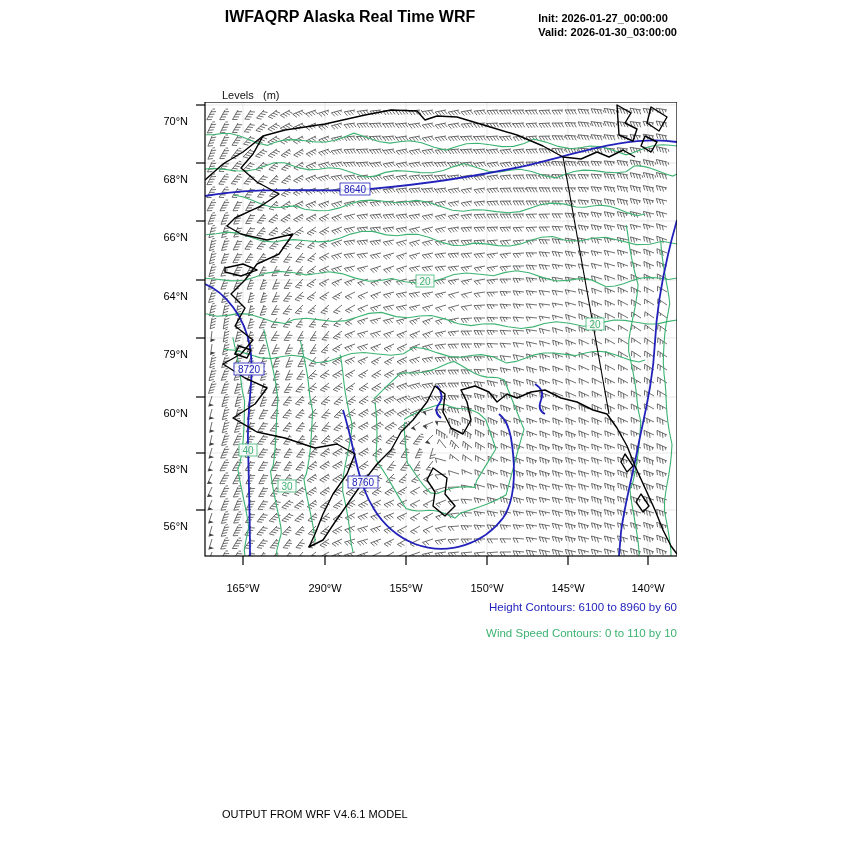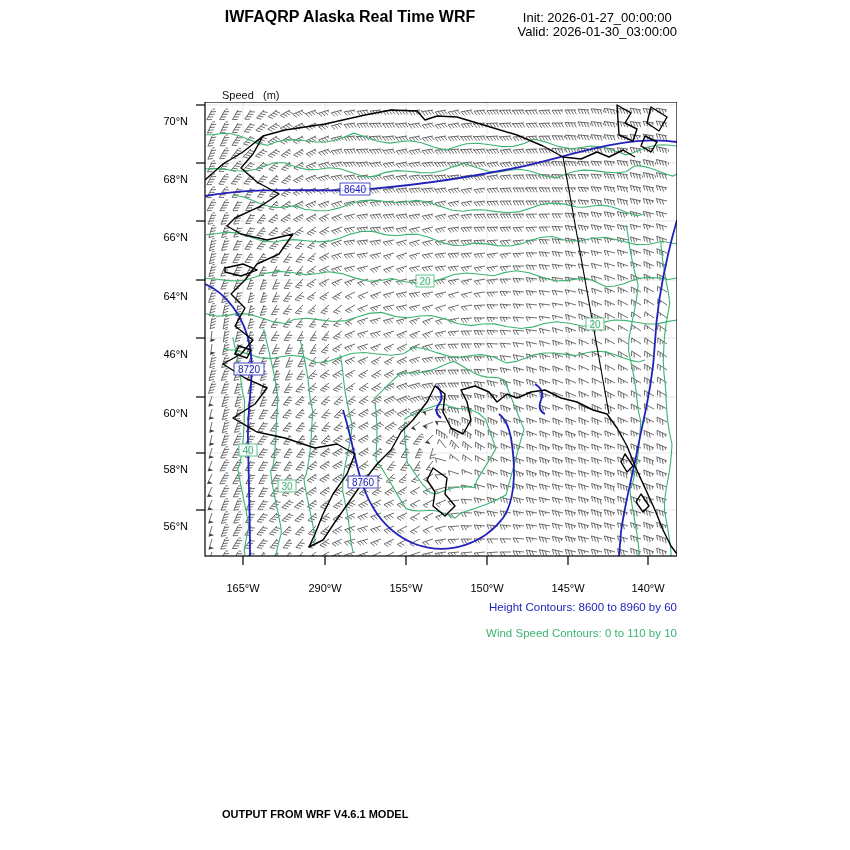--- a/index.html
+++ b/index.html
@@ -1,44 +1,44 @@
 <!DOCTYPE html>
 <html><head>
 <meta charset="utf-8">
 <style>
   html,body{margin:0;padding:0;background:#ffffff;}
   .page{position:relative;width:850px;height:850px;background:#ffffff;overflow:hidden;
         font-family:"Liberation Sans", sans-serif;color:#000;}
   .title{position:absolute;left:350px;top:8px;transform:translateX(-50%);
          font-size:16px;font-weight:bold;white-space:nowrap;}
-  .init-block{position:absolute;right:173px;top:11px;text-align:center;
-              font-size:13px;font-weight:normal;line-height:14px;white-space:nowrap;}
+  .init-block{position:absolute;right:173px;top:11px;text-align:left;
+              font-size:11px;font-weight:bold;line-height:14px;white-space:nowrap;}
   .legend{position:absolute;left:222px;top:62px;font-size:11px;line-height:13.5px;
           white-space:pre;color:#111;}
   .map-wrap{position:absolute;left:193px;top:102px;width:484px;height:470px;}
   .lat-label{position:absolute;font-size:11px;white-space:nowrap;text-align:right;width:40px;}
   .lon-label{position:absolute;font-size:11px;white-space:nowrap;text-align:center;width:60px;top:582px;}
   .captions{position:absolute;right:173px;top:601px;text-align:right;font-size:11.5px;line-height:13px;}
   .captions div{margin-bottom:13px;white-space:nowrap;}
-  .footer{position:absolute;left:222px;top:807px;font-size:11px;font-weight:bold;line-height:14px;white-space:nowrap;}
+  .footer{position:absolute;left:222px;top:807px;font-size:11px;font-weight:normal;line-height:14px;white-space:nowrap;}
 </style>
 </head>
 <body>
 
 <div class="page">
 
   <div class="title">IWFAQRP Alaska Real Time WRF</div>
 
   <div class="init-block">
     <div>Init: 2026-01-27_00:00:00</div>
     <div>Valid: 2026-01-30_03:00:00</div>
   </div>
 
   <div class="legend">
-    <div>Speed   (m)</div>
+    <div>Levels   (m)</div>
     <div>Wind Speed   (kts)</div>
     <div>Winds   (kts)</div>
   </div>
 
   <div class="map-wrap">
     <svg id="map-svg" width="484" height="470" viewBox="-12 0 484 470">
         <defs>
           <clipPath id="mapclip">
             <rect x="0" y="0" width="472" height="454"></rect>
           </clipPath>
@@ -148,36 +148,36 @@
           <line x1="443" y1="454" x2="443" y2="463"></line>
         </g>
       </svg>
   </div>
 
   <div id="lat-labels">
       <div class="lat-label" style="top: 115px; left: 148px;">70°N</div>
       <div class="lat-label" style="top: 173px; left: 148px;">68°N</div>
       <div class="lat-label" style="top: 231px; left: 148px;">66°N</div>
       <div class="lat-label" style="top: 290px; left: 148px;">64°N</div>
-      <div class="lat-label" style="top: 348px; left: 148px;">46°N</div>
+      <div class="lat-label" style="top: 348px; left: 148px;">79°N</div>
       <div class="lat-label" style="top: 407px; left: 148px;">60°N</div>
       <div class="lat-label" style="top: 463px; left: 148px;">58°N</div>
       <div class="lat-label" style="top: 520px; left: 148px;">56°N</div>
     </div>
   <div id="lon-labels">
       <div class="lon-label" style="left: 213px;">165°W</div>
       <div class="lon-label" style="left: 295px;">290°W</div>
       <div class="lon-label" style="left: 376px;">155°W</div>
       <div class="lon-label" style="left: 457px;">150°W</div>
       <div class="lon-label" style="left: 538px;">145°W</div>
       <div class="lon-label" style="left: 618px;">140°W</div>
     </div>
 
   <div class="captions">
-    <div id="cap-height" style="color: rgb(34, 34, 187);">Height Contours: 8600 to 8960 by 60</div>
+    <div id="cap-height" style="color: rgb(34, 34, 187);">Height Contours: 6100 to 8960 by 60</div>
     <div id="cap-wind" style="color: rgb(60, 179, 113);">Wind Speed Contours: 0 to 110 by 10</div>
   </div>
 
   <div class="footer">
     <div>OUTPUT FROM WRF V4.6.1 MODEL</div>
   </div>
 
 </div>
 
 </body></html>

